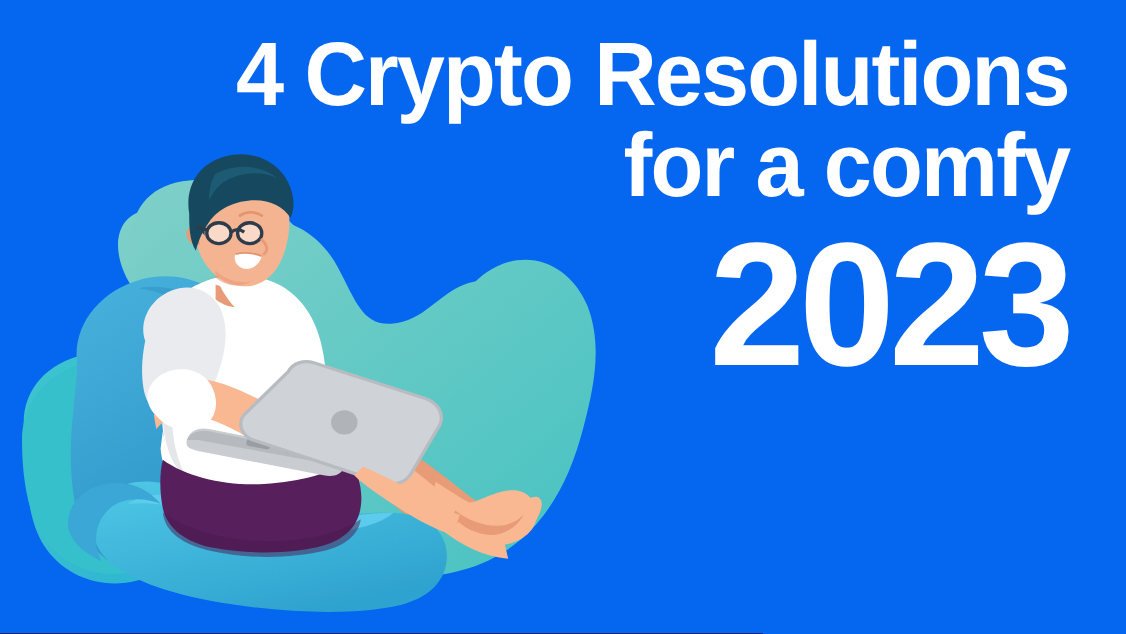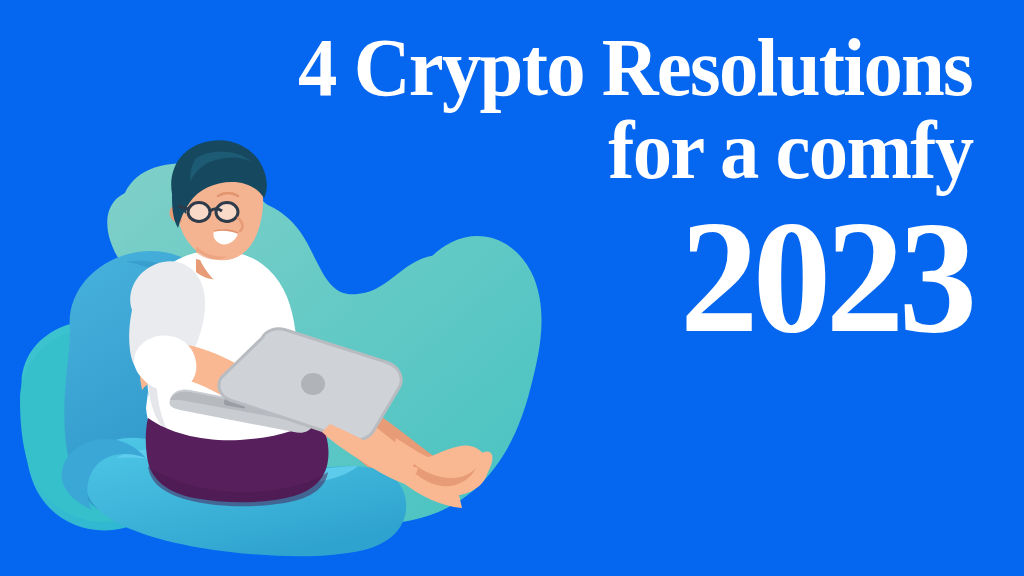--- a/index.html
+++ b/index.html
@@ -71,21 +71,21 @@
     line-height: 1.0;
     margin-top: 2px;
     letter-spacing: -0.035em;
     transform: scaleX(0.98);
     transform-origin: right center;
   }
 </style>
 </head>
 <body>
 
-<div id="banner" style="background: #a21caf; font-family: Liberation Serif, serif;">
+<div id="banner" style="background: #a21caf;">
 
   <div id="illustration">
     <svg viewBox="0 0 1024 576" xmlns="http://www.w3.org/2000/svg" aria-hidden="true">
 
       <rect x="0" y="0" width="1024" height="576" fill="#0566f0"></rect>
 
       <defs>
         <linearGradient id="gGreen" x1="0" y1="0" x2="1" y2="1">
           <stop offset="0%" stop-color="#7fd0c8"></stop>
           <stop offset="100%" stop-color="#46c2c2"></stop>

